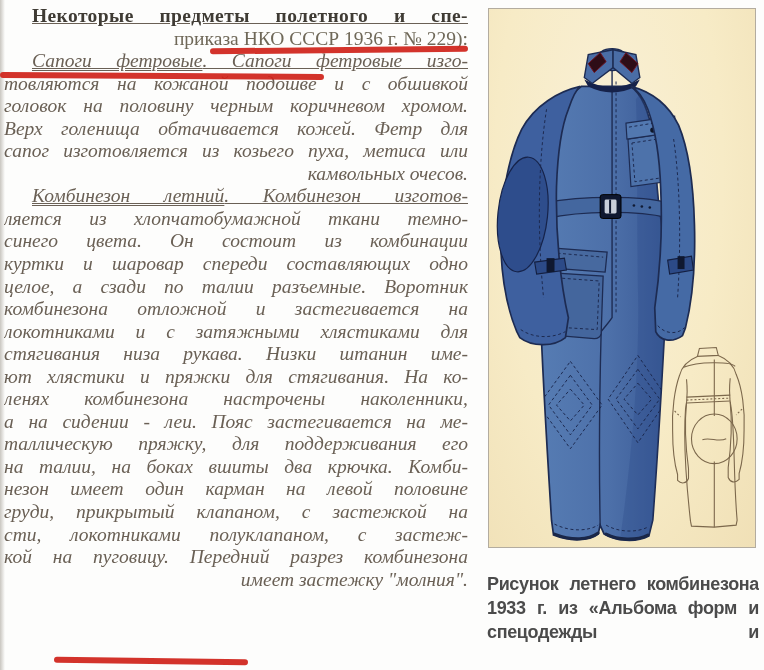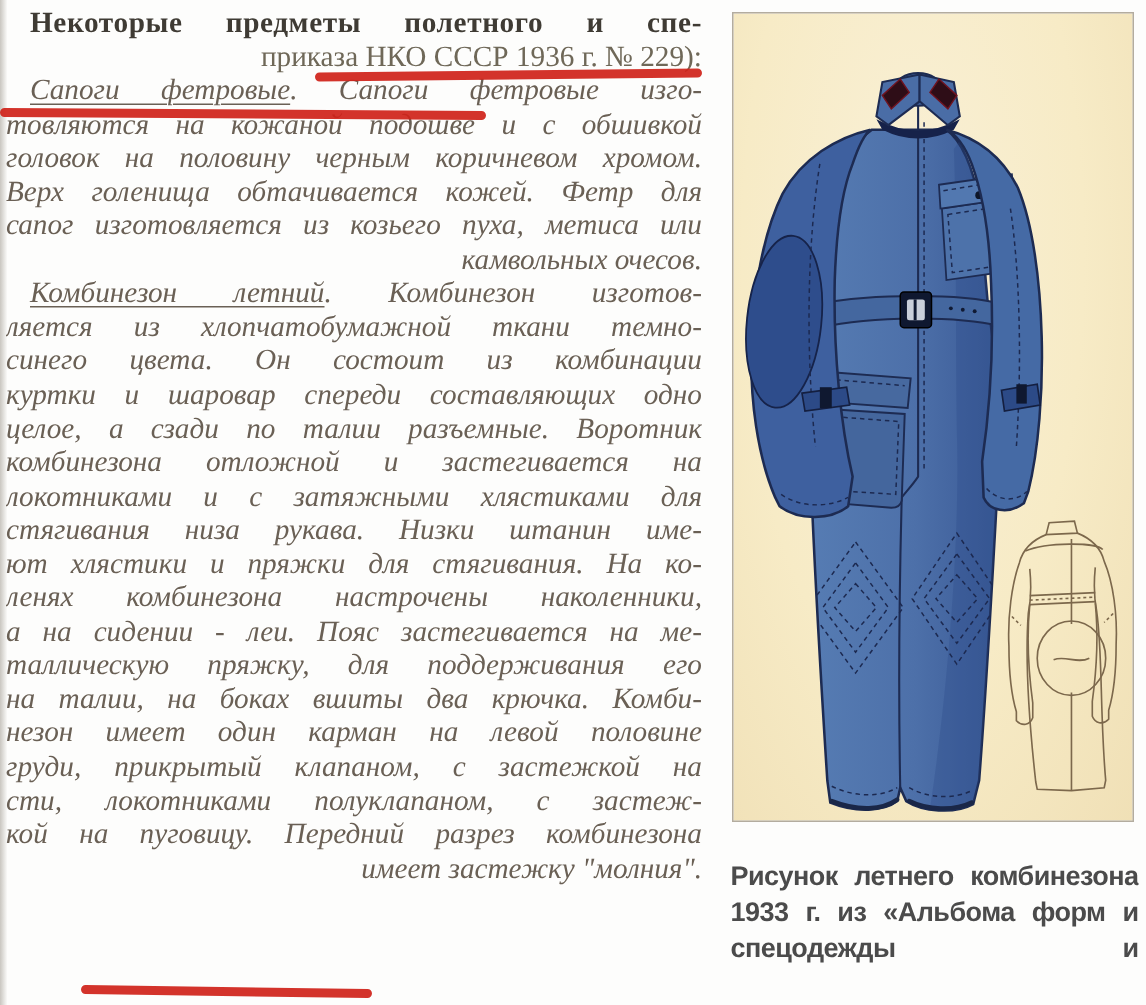--- a/index.html
+++ b/index.html
@@ -25,21 +25,21 @@
   }
   
   .text-col{
     position:absolute;left:4px;top:5px;width:464px;height:662px;
   }
   .tline{
     height:22.55px;line-height:22.55px;font-size:19.5px;
     color:var(--body-text);overflow:hidden;text-align:right;
   }
   .tline.fill{text-align:justify;text-align-last:justify;}
-  .tline.ind{padding-left:16px;}
+  .tline.ind{padding-left:28px;text-decoration:underline;}
   .seg-bold{font-weight:bold;font-style:normal;color:var(--heading-text);letter-spacing:.4px;}
   .seg-plain{font-weight:normal;font-style:normal;color:var(--plain-text);}
   .seg-italic{font-style:italic;color:var(--body-text);}
   .seg-italic-underline{
     font-style:italic;color:var(--body-text);
     text-decoration:underline;text-underline-offset:3px;text-decoration-thickness:1px;
   }
   
   .red-mark{
     position:absolute;height:6px;border-radius:3px;

